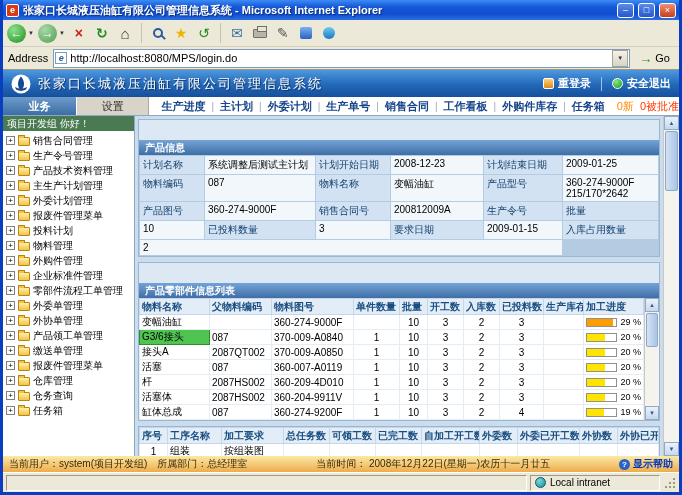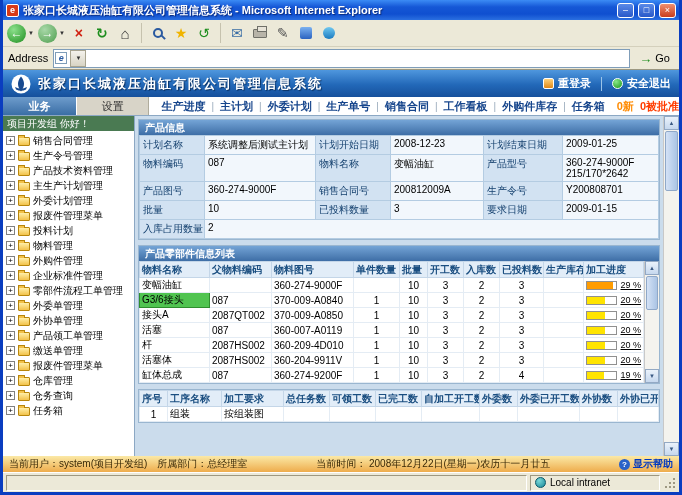--- a/index.html
+++ b/index.html
@@ -55,73 +55,73 @@
   .addr-input { flex:1; border:none; outline:none; font-size:11px; font-family:inherit; height:15px; }
   .addr-drop { width:16px; height:17px; background:linear-gradient(#F4F2EC,#D8D4C4); border:1px solid #A8A490;
                font-size:6px; display:grid; place-items:center; color:#333; }
   .go-btn { display:flex; align-items:center; gap:3px; padding:0 4px; }
   .go-glyph { color:#1E8E1E; font-weight:bold; font-size:13px; }
 
   
   .app-header { height:27px; flex:0 0 27px; display:flex; align-items:center; gap:7px; padding:0 8px;
                 background:linear-gradient(180deg,#4F97DE 0%,#2268B8 55%,#16509C 100%); color:#fff; }
   .app-logo { width:20px; height:20px; }
-  .app-title { flex:1; font-size:13px; font-weight:bold; letter-spacing:2px; white-space:nowrap; overflow:hidden; text-shadow:1px 1px 1px #0A3060; }
+  .app-title { flex:1; font-size:13px; font-weight:normal; letter-spacing:2px; white-space:nowrap; overflow:hidden; text-shadow:1px 1px 1px #0A3060; }
   .hdr-link { display:flex; align-items:center; gap:4px; font-size:11px; font-weight:bold; color:#fff; }
   .icon-relogin { width:11px; height:11px; background:linear-gradient(#FFD27A,#E08818); border:1px solid #fff; border-radius:2px; }
   .icon-logout { width:11px; height:11px; border-radius:50%; background:radial-gradient(circle at 35% 30%,#8AE88A,#149414); border:1px solid #fff; }
   .hdr-divider { width:1px; height:14px; background:#9CC4E8; margin:0 3px; }
 
   
   .navrow { height:19px; flex:0 0 19px; display:flex; background:#fff; border-bottom:1px solid #8CA8C4; }
   .tab { width:82px; display:grid; place-items:center; font-size:11px;font-family:Liberation Serif, serif; }
   .tab.active { background:linear-gradient(#6E9CCC,#3A6EA5); color:#fff; font-weight:bold; }
   .tab.inactive { background:#D8D4C8; color:#333; border-left:1px solid #fff; border-right:1px solid #B0AC9C; }
   .nav-items { flex:1; display:flex; align-items:center; padding-left:6px; }
   .nav-link { color:#16458C; font-weight:bold; font-size:11px; padding:0 6px; white-space:nowrap; }
   .nav-sep { color:#9AB; font-size:10px; }
-  .nav-badge { font-weight:bold; font-size:11px; margin-left:6px; white-space:nowrap; }
+  .nav-badge { font-weight:normal; font-size:11px; margin-left:6px; white-space:nowrap; }
 
   
   .main { flex:1; display:flex; overflow:hidden; background:#fff;justify-content:flex-end; }
   .sidebar { width:132px; flex:0 0 132px; border-right:1px solid #8CA8C4; display:flex; flex-direction:column; background:#fff; }
   .greeting { height:15px; flex:0 0 15px; background:#4A7A52; color:#fff; font-size:10px; line-height:15px; padding-left:4px;
               white-space:nowrap; overflow:hidden; }
   .tree { flex:1; overflow:hidden; padding-top:2px; }
   .tree-item { height:15px; display:flex; align-items:center; gap:3px; padding-left:3px; font-size:10px; white-space:nowrap; overflow:hidden; }
   .expander { width:9px; height:9px; flex:0 0 9px; border:1px solid #808080; background:#fff; color:#000; font-size:8px;
               line-height:7px; text-align:center; }
   .folder { width:12px; height:9px; flex:0 0 12px; background:linear-gradient(#FFEFA8,#F2C24A); border:1px solid #B8860B;
             border-radius:1px; position:relative; margin-top:2px; }
   .folder::before { content:""; position:absolute; top:-3px; left:-1px; width:5px; height:2px; background:#F2C24A;
                     border:1px solid #B8860B; border-bottom:none; }
 
   .content { flex:1; display:flex; background:#CBDCEC; overflow:hidden; }
   .content-body { flex:1; padding:3px; display:flex; flex-direction:column; gap:5px; overflow:hidden; }
   .panel { border:1px solid #9AB6D0; background:#DCE9F5; }
   .panel-header { height:15px; line-height:15px; background:linear-gradient(180deg,#74A4D6,#3E6EA6); color:#fff;
-                  font-size:10px; font-weight:bold; padding-left:6px; white-space:nowrap; overflow:hidden; }
+                  font-size:10px; font-weight:bold; padding-left:6px; white-space:nowrap; overflow:hidden;margin-top:20px; }
 
   .info-grid { display:grid; grid-template-columns:64px 110px 74px 92px 78px 1fr; gap:1px; background:#B4CCE2; padding:1px; }
   .cell { font-size:10px; padding:2px 3px; min-height:15px; overflow:hidden; }
   .cell.lbl { background:#D2E2F2; color:#14406E; white-space:nowrap; }
   .cell.val { background:#F2F7FC; color:#000; }
   .cell.span5 { grid-column:span 5; }
 
   .panel-body { display:flex; background:#fff; }
   table { border-collapse:collapse; table-layout:fixed; width:100%; background:#fff; }
   th { background:#E2EDF8; color:#1A4E80; font-size:10px; font-weight:bold; height:16px; border:1px solid #C4D6E8;
        padding:0 2px; white-space:nowrap; overflow:hidden; text-align:left; }
   td { font-size:10px; height:15px; border:1px solid #E4ECF4; padding:0 2px; white-space:nowrap; overflow:hidden; }
   td.num { text-align:center; }
   td.sel { background:#50C450; border:1px solid #2E8E2E; }
   .progress-wrap { display:flex; align-items:center; gap:3px; }
   .pbar { width:34px; height:9px; border:1px solid #909090; background:#fff; display:inline-block; overflow:hidden; }
   .pfill { display:block; height:100%; }
-  .ppct { font-size:9px;text-decoration:underline; }
+  .ppct { font-size:9px; }
 
   .tbl-scroll { width:15px; flex:0 0 15px; display:flex; flex-direction:column; background:#F2F1EC; border-left:1px solid #C8C8C8; }
   .scr-btn { height:14px; flex:0 0 14px; background:linear-gradient(#EAF2FB,#C6D8EE); border:1px solid #93A9C4;
              font-size:6px; display:grid; place-items:center; color:#3A5A84; }
   .scr-track { flex:1; position:relative; background:#F4F3EE; }
   .scr-thumb { position:absolute; top:1px; left:1px; right:1px; height:34px;
                background:linear-gradient(90deg,#D4E2F6,#AAC4E4); border:1px solid #8FA8C8; border-radius:2px; }
   .vscroll { width:16px; flex:0 0 16px; display:flex; flex-direction:column; background:#F2F1EC; border-left:1px solid #C8C8C8; }
 
   
@@ -180,20 +180,21 @@
       </span>
     <span class="tb-glyph">
         <span class="icon-msn"></span>
       </span>
   </div>
 
   <div class="addressbar">
     <span class="addr-label">Address</span>
     <span class="addr-input-wrap">
       <span class="page-icon">e</span>
+      <input class="addr-input" value="http://localhost:8080/MPS/login.do" style="">
       <span class="addr-drop">▼</span>
     </span>
     <span class="go-btn">
       <span class="go-glyph">→</span>
       <span>Go</span>
     </span>
   </div>
 
   <div class="app-header">
     <svg class="app-logo" viewBox="0 0 20 20">
@@ -358,21 +359,20 @@
             <span class="cell lbl">物料名称</span>
             <span class="cell val">变幅油缸</span>
             <span class="cell lbl">产品型号</span>
             <span class="cell val">360-274-9000F 215/170*2642</span>
 
             <span class="cell lbl">产品图号</span>
             <span class="cell val">360-274-9000F</span>
             <span class="cell lbl">销售合同号</span>
             <span class="cell val">200812009A</span>
             <span class="cell lbl">生产令号</span>
-            <span class="cell val">Y200808701</span>
 
             <span class="cell lbl">批量</span>
             <span class="cell val">10</span>
             <span class="cell lbl">已投料数量</span>
             <span class="cell val">3</span>
             <span class="cell lbl">要求日期</span>
             <span class="cell val">2009-01-15</span>
 
             <span class="cell lbl">入库占用数量</span>
             <span class="cell val span5">2</span>

